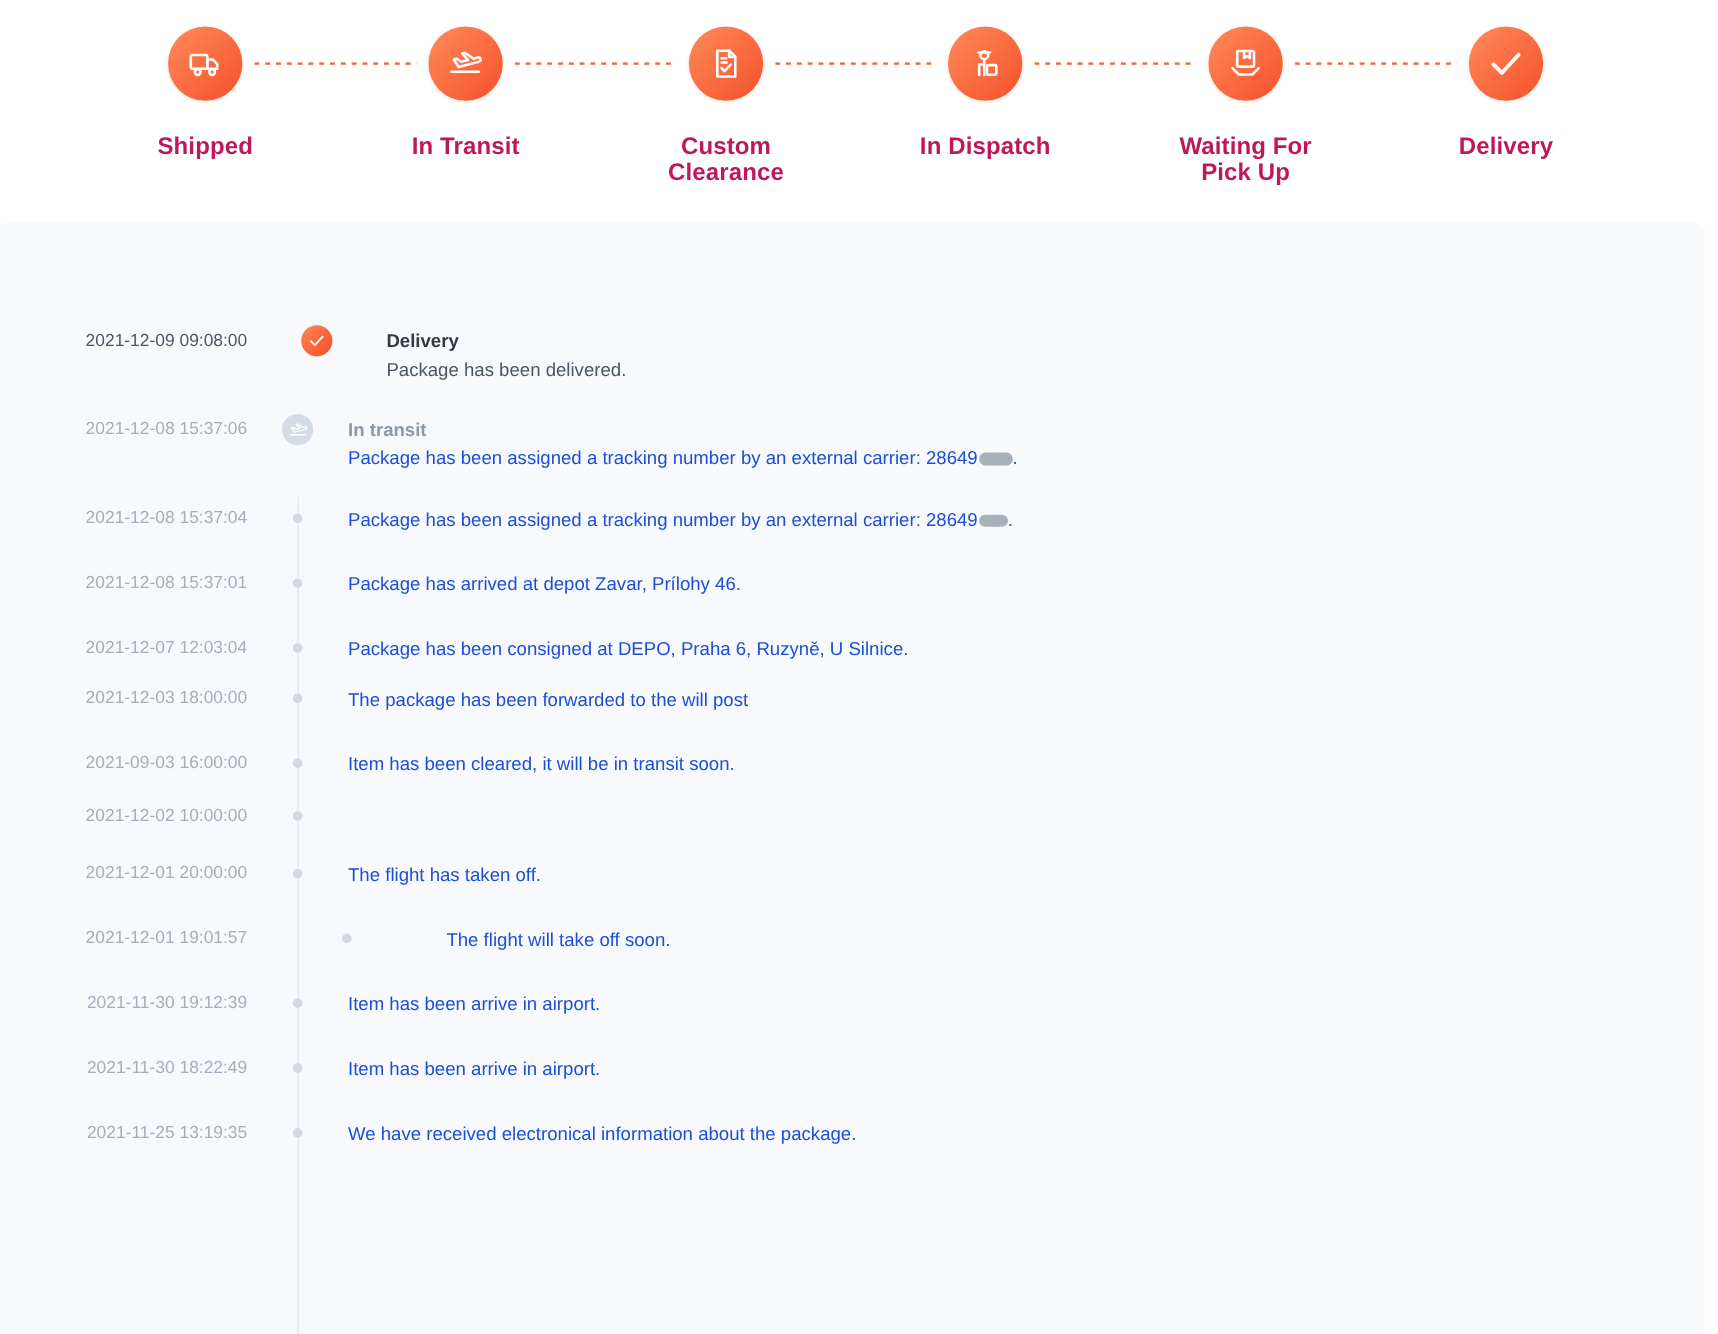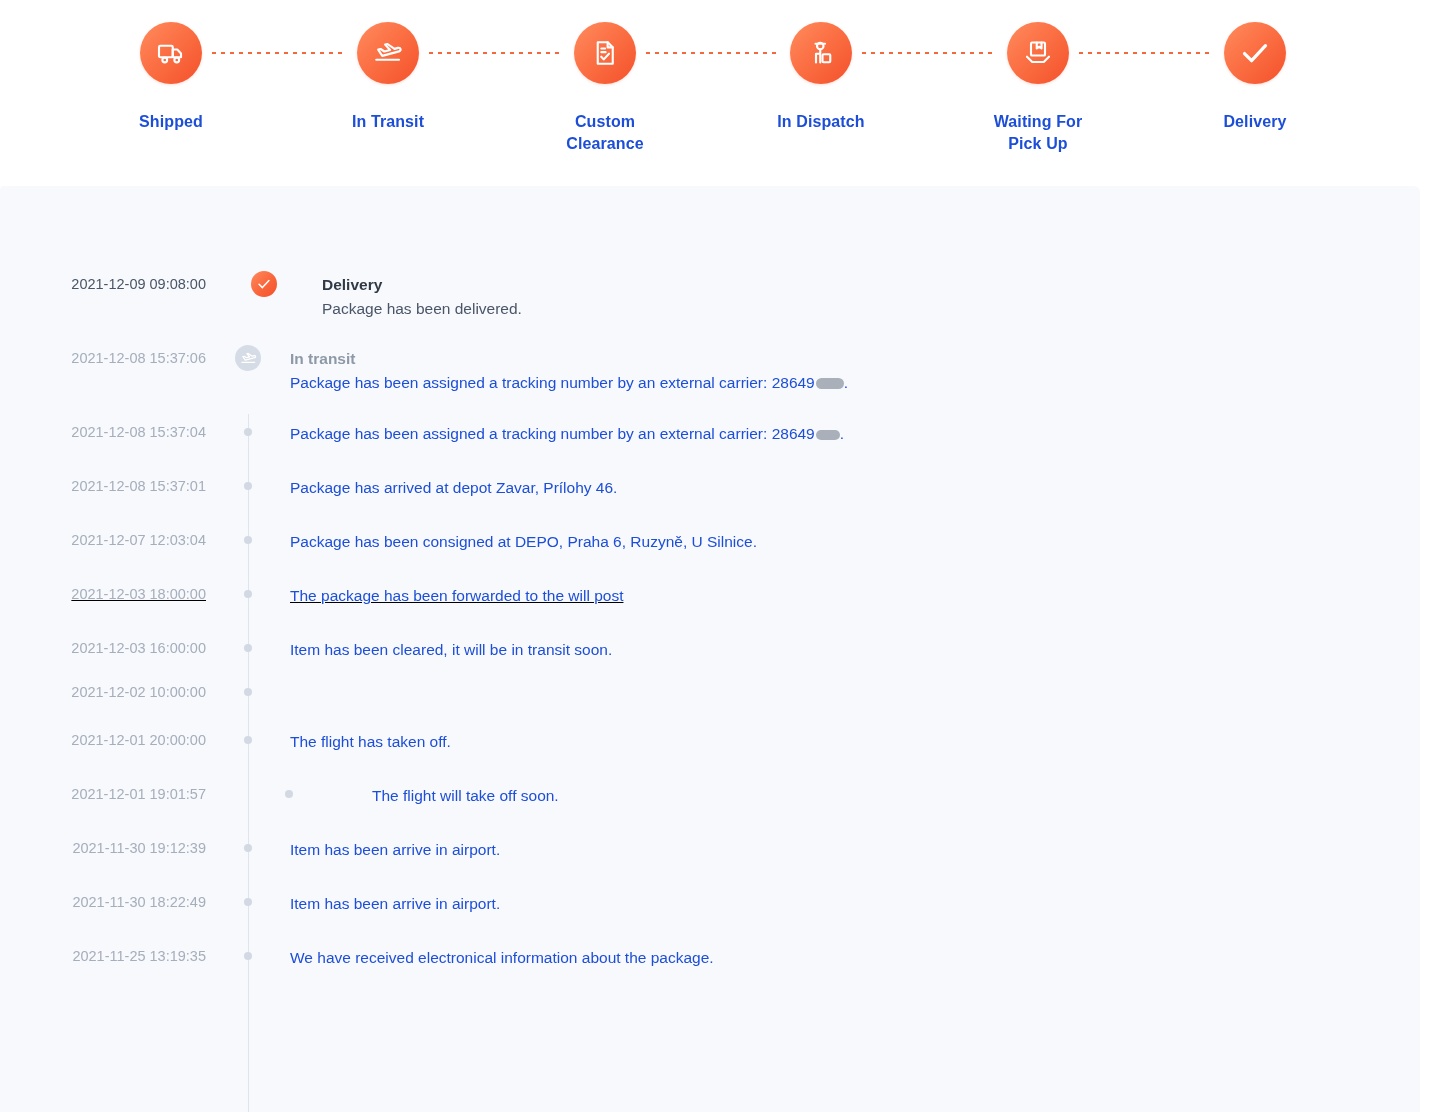--- a/index.html
+++ b/index.html
@@ -38,23 +38,23 @@
     border-radius: 50%;
     background: linear-gradient(135deg, #ff8b5e 0%, #fb7044 45%, #f4512c 100%);
     display: flex;
     align-items: center;
     justify-content: center;
     box-shadow: 0 1px 3px rgba(244, 81, 44, 0.18);
   }
   .step-circle svg { display: block; }
   .step-label {
     margin-top: 27px;
-    font-size: 16px;
+    font-size: 20px;
     font-weight: bold;
-    color: #1d4ed8;
+    color: #be185d;
     text-align: center;
     line-height: 22px;
     letter-spacing: 0.1px;
     white-space: pre-line;
   }
   .step-connector {
     position: absolute;
     top: 52px;
     height: 2px;
     background-image: linear-gradient(to right, #f4683c 0 4px, rgba(255,255,255,0) 4px 9px);
@@ -298,31 +298,31 @@
       </li>
       <li class="tl-row" style="margin-top: 28px;">
         <div class="tl-date">2021-12-07 12:03:04</div>
         <div class="tl-marker">
           <span class="dot-sm"></span>
         </div>
         <div class="tl-body">
           <div class="tl-text">Package has been consigned at DEPO, Praha 6, Ruzyně, U Silnice.</div>
         </div>
       </li>
-      <li class="tl-row" style="margin-top: 28px; text-decoration: underline;">
+      <li class="tl-row" style="margin-top: 16px;">
         <div class="tl-date">2021-12-03 18:00:00</div>
         <div class="tl-marker">
           <span class="dot-sm"></span>
         </div>
         <div class="tl-body">
           <div class="tl-text">The package has been forwarded to the will post</div>
         </div>
       </li>
       <li class="tl-row" style="margin-top: 28px;">
-        <div class="tl-date">2021-12-03 16:00:00</div>
+        <div class="tl-date">2021-09-03 16:00:00</div>
         <div class="tl-marker">
           <span class="dot-sm"></span>
         </div>
         <div class="tl-body">
           <div class="tl-text">Item has been cleared, it will be in transit soon.</div>
         </div>
       </li>
       <li class="tl-row" style="margin-top: 12px; align-items: flex-end;">
         <div class="tl-date">2021-12-02 10:00:00</div>
         <div class="tl-marker">

